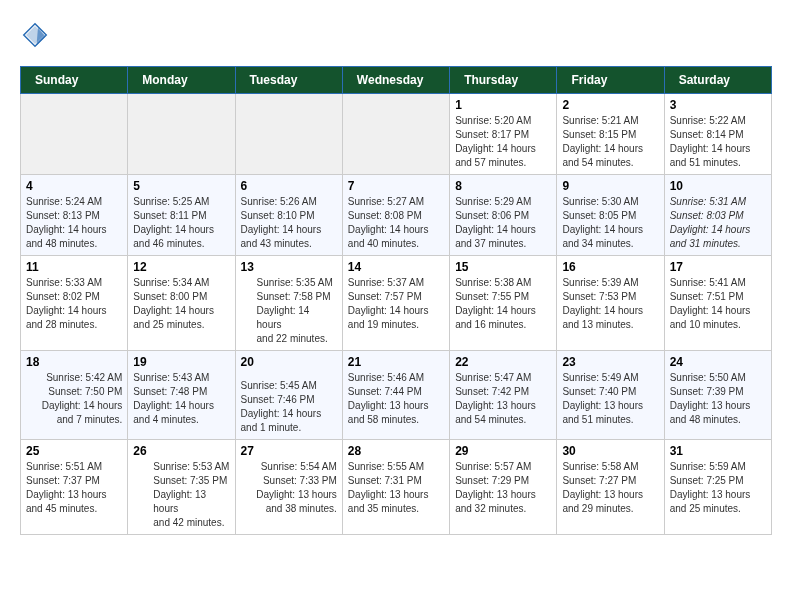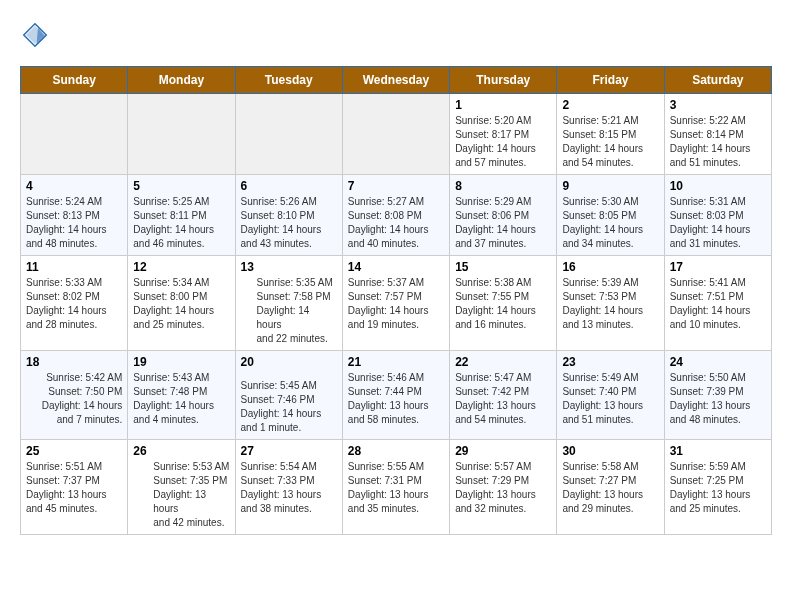--- a/index.html
+++ b/index.html
@@ -43,24 +43,24 @@
     .calendar-subtitle {
       font-size: 16px;
       color: #555;
     }
     table {
       width: 100%;
       border-collapse: collapse;
       font-size: 11px;
     }
     thead tr th {
-      background-color: #a16207;
+      background-color: #14532d;
       color: #fff;
-      text-align: center;
-      padding: 6px 6px;
+      text-align: left;
+      padding: 6px 14px;
       font-size: 12px;
       font-weight: bold;
       border: 1px solid #2a6db5;
     }
     tbody tr td {
       border: 1px solid #ccc;
       vertical-align: top;
       padding: 4px 5px;
       height: 80px;
       width: 14.28%;
@@ -187,21 +187,21 @@
         </td>
         <td>
           <div class="day-num">9</div>
           <div class="day-info" style="white-space: pre-line;">Sunrise: 5:30 AM
 Sunset: 8:05 PM
 Daylight: 14 hours
 and 34 minutes.</div>
         </td>
         <td>
           <div class="day-num">10</div>
-          <div class="day-info" style="white-space: pre-line;">Sunrise: 5:31 AM
+          <div class="day-info" style="white-space: pre-line; font-style: italic;">Sunrise: 5:31 AM
 Sunset: 8:03 PM
 Daylight: 14 hours
 and 31 minutes.</div>
         </td>
       </tr>
       <tr>
         <td>
           <div class="day-num">11</div>
           <div class="day-info" style="white-space: pre-line;">Sunrise: 5:33 AM
 Sunset: 8:02 PM
@@ -312,21 +312,21 @@
         </td>
         <td>
           <div class="day-num">26</div>
           <div class="day-info" style="white-space: pre-line; margin-left: 20px;">Sunrise: 5:53 AM
 Sunset: 7:35 PM
 Daylight: 13 hours
 and 42 minutes.</div>
         </td>
         <td>
           <div class="day-num">27</div>
-          <div class="day-info" style="white-space: pre-line;">Sunrise: 5:54 AM
+          <div class="day-info" style="white-space: pre-line; text-align: right;">Sunrise: 5:54 AM
 Sunset: 7:33 PM
 Daylight: 13 hours
 and 38 minutes.</div>
         </td>
         <td>
           <div class="day-num">28</div>
           <div class="day-info" style="white-space: pre-line;">Sunrise: 5:55 AM
 Sunset: 7:31 PM
 Daylight: 13 hours
 and 35 minutes.</div>

